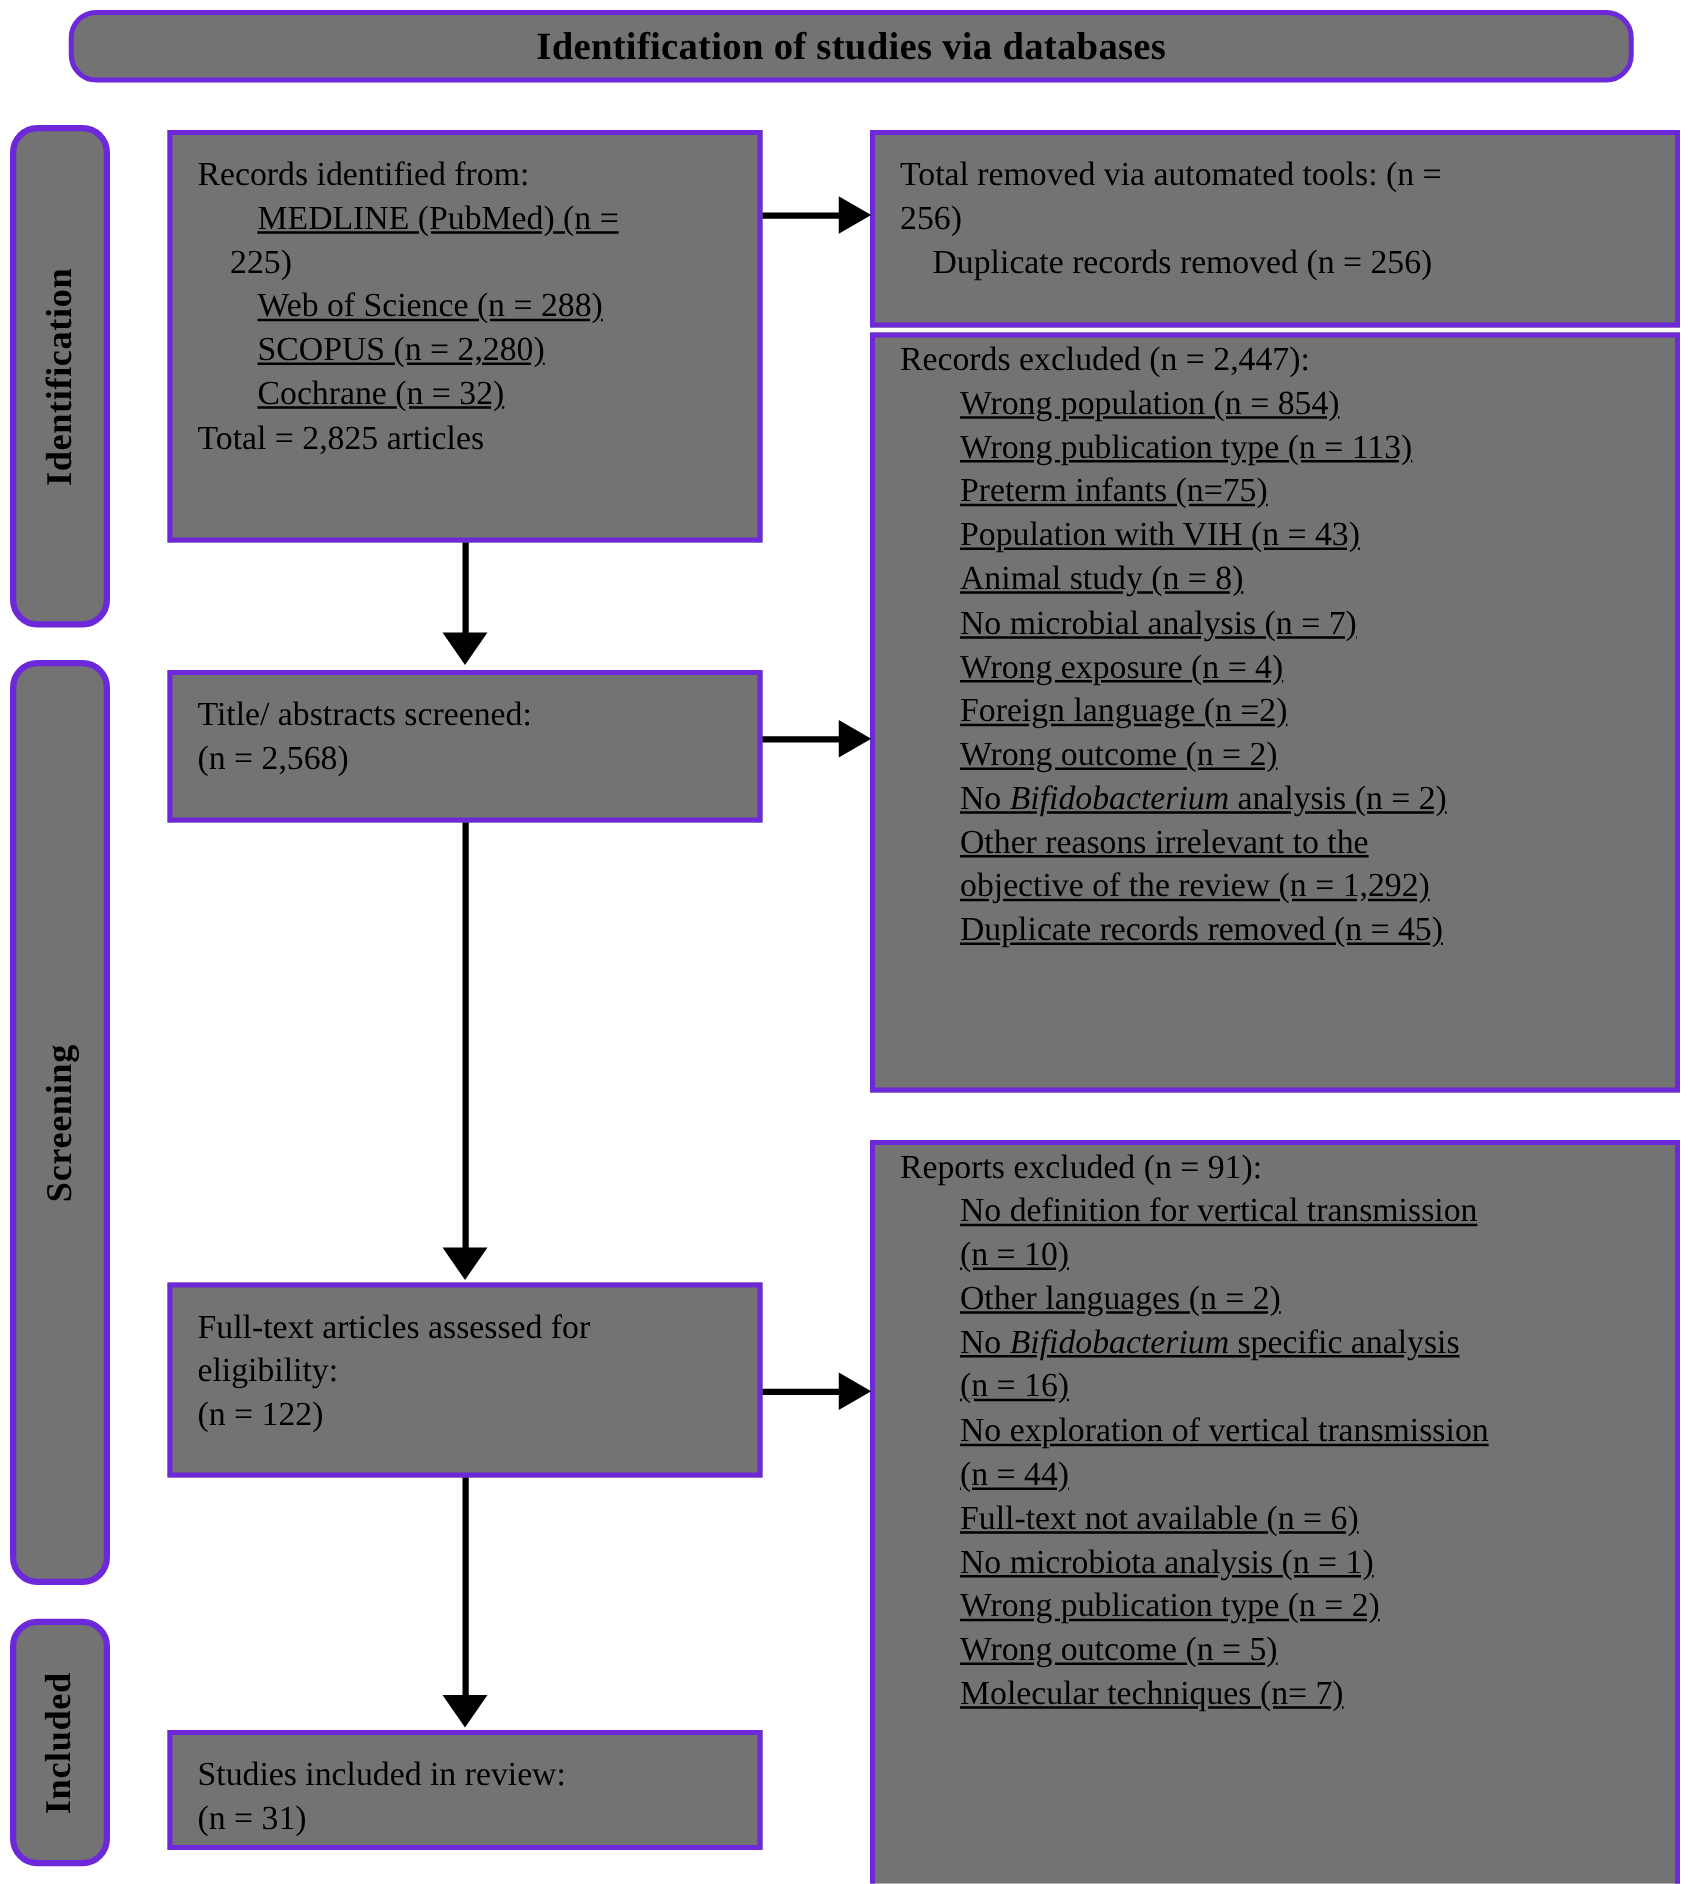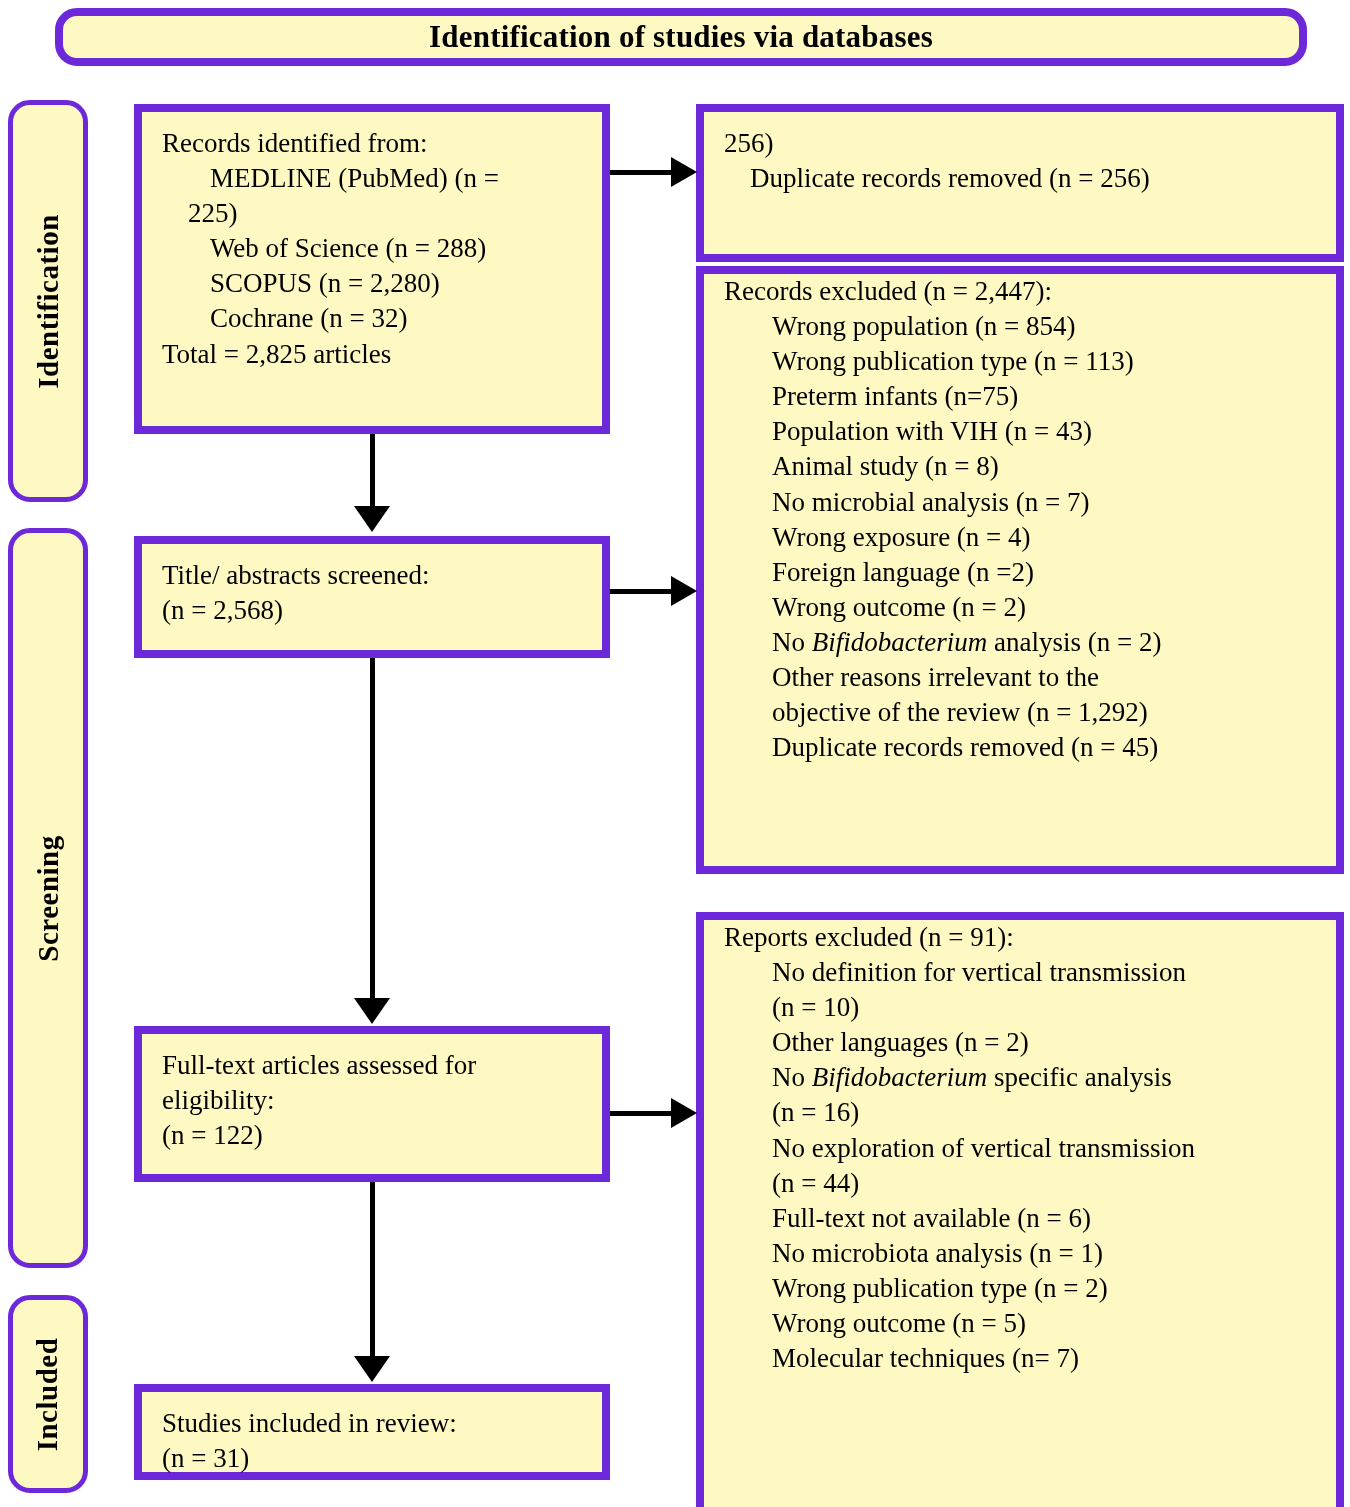--- a/index.html
+++ b/index.html
@@ -16,22 +16,22 @@
     width: 1350px;
     height: 1507px;
     overflow: hidden;
     background: #ffffff;
   }
 
   
   .box {
     position: absolute;
     box-sizing: border-box;
-    border: 8px solid #6d28d9;
-    background: #fef9c3;
+    border: 4px solid #6d28d9;
+    background: #737373;
   }
   .rbox {
     border-radius: 22px;
   }
 
   
   #title-banner {
     left: 55px;
     top: 8px;
     width: 1252px;
@@ -65,21 +65,21 @@
   #stage-screening      { left: 8px;  top: 528px;  width: 80px;  height: 740px; }
   #stage-included       { left: 8px;  top: 1295px; width: 80px;  height: 198px; }
 
   
   .cbox {
     padding: 14px 14px 10px 20px;
     line-height: 1.30;
     font-size: 27px;
   }
   .cbox p { margin: 0; }
-  .cbox .ind { padding-left: 48px; }
+  .cbox .ind { padding-left: 48px; text-decoration: underline; }
   .cbox .ind2 { padding-left: 26px; }
   .cbox i { font-style: italic; }
 
   #box-records-identified { left: 134px; top: 104px;  width: 476px; height: 330px; }
   #box-titles-screened    { left: 134px; top: 536px;  width: 476px; height: 122px; }
   #box-fulltext-assessed  { left: 134px; top: 1026px; width: 476px; height: 156px; }
   #box-studies-included   { left: 134px; top: 1384px; width: 476px; height: 96px; }
 
   #box-auto-removed       { left: 696px; top: 104px;  width: 648px; height: 158px; }
   #box-records-excluded   { left: 696px; top: 266px;  width: 648px; height: 608px; }
@@ -172,20 +172,21 @@
     <p>eligibility:</p>
     <p>(n = 122)</p>
   </div>
 
   <div class="box cbox" id="box-studies-included">
     <p>Studies included in review:</p>
     <p>(n = 31)</p>
   </div>
 
   <div class="box cbox" id="box-auto-removed">
+    <p>Total removed via automated tools: (n =</p>
     <p>256)</p>
     <p class="ind2">Duplicate records removed (n = 256)</p>
   </div>
 
   <div class="box cbox" id="box-records-excluded">
     <p>Records excluded (n = 2,447):</p>
     <p class="ind">Wrong population (n = 854)</p>
     <p class="ind">Wrong publication type (n = 113)</p>
     <p class="ind">Preterm infants (n=75)</p>
     <p class="ind">Population with VIH (n = 43)</p>

